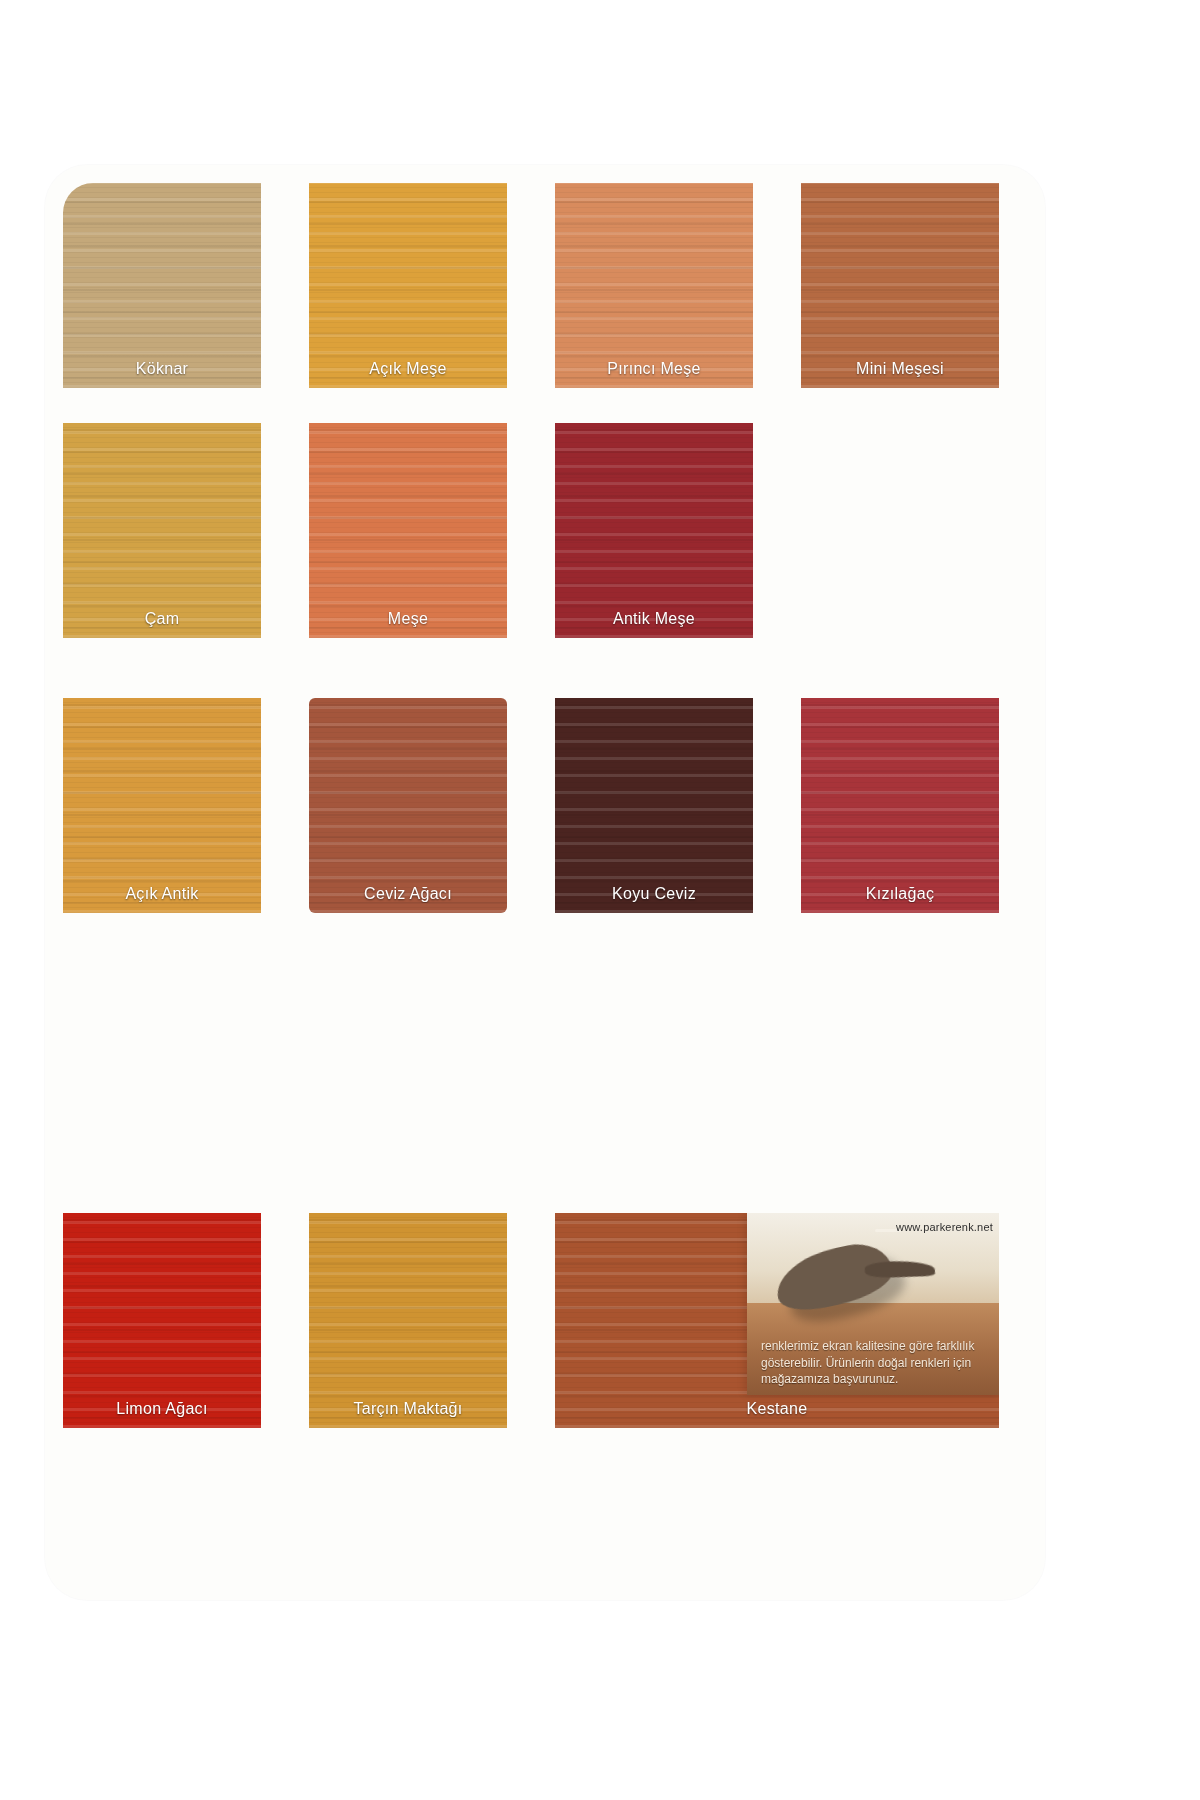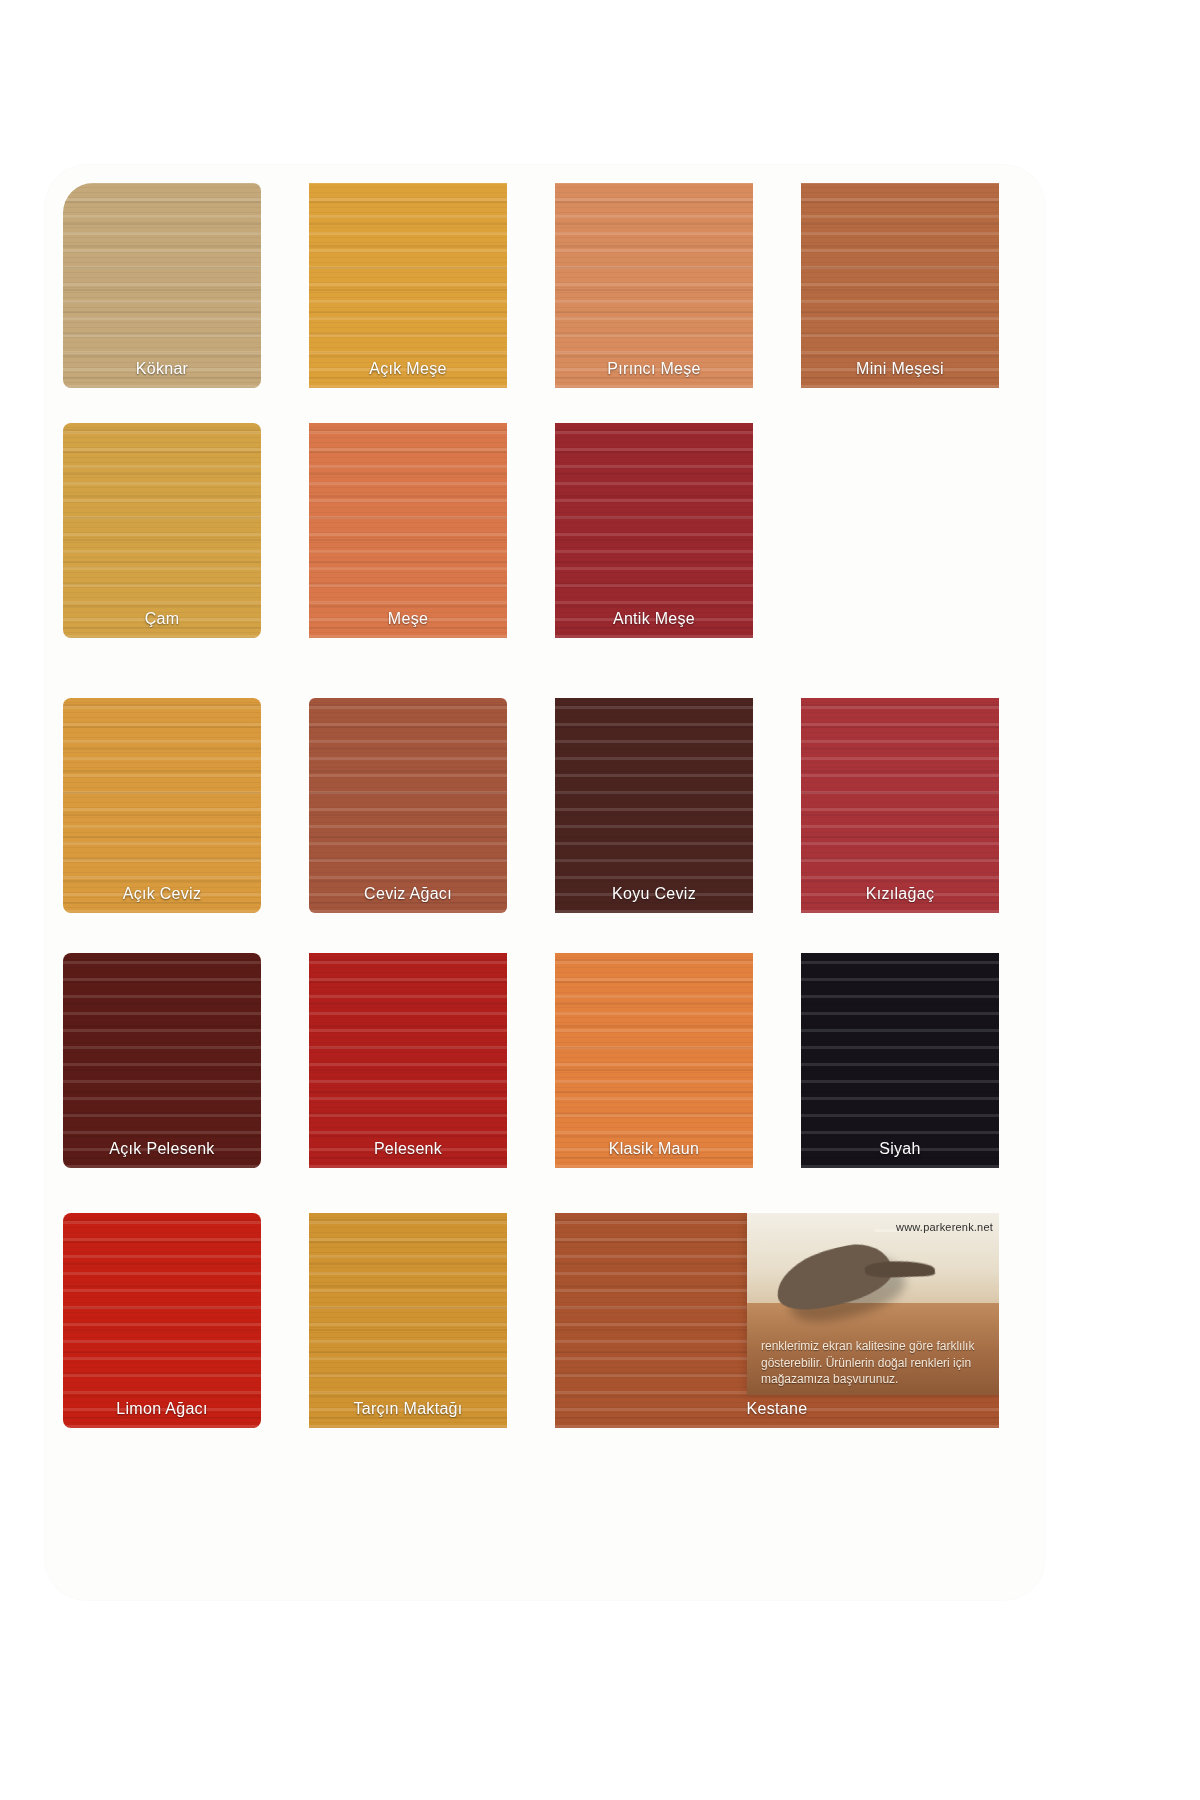--- a/index.html
+++ b/index.html
@@ -58,21 +58,21 @@
   .swatch {
     position: relative;
     width: 198px;
     height: 100%;
     margin-right: 48px;
     overflow: hidden;
     box-sizing: border-box;
   }
   .swatch:last-child { margin-right: 0; }
 
-  .swatch-0 { margin-left: 18px; border-radius: 8px; }
+  .swatch-0 { margin-left: 18px; }
 
   
   .grain {
     position: absolute;
     inset: 0;
     background-image:
       repeating-linear-gradient(
         0deg,
         rgba(255,255,255,0.10) 0px,
         rgba(255,255,255,0.10) 2px,
@@ -256,61 +256,39 @@
           <div class="grain"></div>
           <div class="grain-b"></div>
           <div class="swatch-label">Antik Meşe</div>
         </div>
       </div>
 
       <div class="row row-2">
         <div class="swatch swatch-0" id="s20" style="background-color: rgb(216, 154, 60);">
           <div class="grain"></div>
           <div class="grain-b"></div>
-          <div class="swatch-label">Açık Ceviz</div>
+          <div class="swatch-label">Açık Antik</div>
         </div>
         <div class="swatch" id="s21" style="background-color: rgb(164, 86, 60); border-radius: 6px;">
           <div class="grain"></div>
           <div class="grain-b"></div>
           <div class="swatch-label">Ceviz Ağacı</div>
         </div>
         <div class="swatch" id="s22" style="background-color: rgb(75, 36, 32);">
           <div class="grain"></div>
           <div class="grain-b"></div>
           <div class="swatch-label">Koyu Ceviz</div>
         </div>
         <div class="swatch" id="s23" style="background-color: rgb(168, 52, 58);">
           <div class="grain"></div>
           <div class="grain-b"></div>
           <div class="swatch-label">Kızılağaç</div>
         </div>
       </div>
 
-      <div class="row row-3">
-        <div class="swatch swatch-0" id="s30" style="background-color: rgb(91, 27, 22);">
-          <div class="grain"></div>
-          <div class="grain-b"></div>
-          <div class="swatch-label">Açık Pelesenk</div>
-        </div>
-        <div class="swatch" id="s31" style="background-color: rgb(176, 31, 28);">
-          <div class="grain"></div>
-          <div class="grain-b"></div>
-          <div class="swatch-label">Pelesenk</div>
-        </div>
-        <div class="swatch" id="s32" style="background-color: rgb(226, 128, 62);">
-          <div class="grain"></div>
-          <div class="grain-b"></div>
-          <div class="swatch-label">Klasik Maun</div>
-        </div>
-        <div class="swatch" id="s33" style="background-color: rgb(21, 18, 26);">
-          <div class="grain"></div>
-          <div class="grain-b"></div>
-          <div class="swatch-label">Siyah</div>
-        </div>
-      </div>
 
       <div class="row row-4">
         <div class="swatch swatch-0" id="s40" style="background-color: rgb(196, 31, 18);">
           <div class="grain"></div>
           <div class="grain-b"></div>
           <div class="swatch-label">Limon Ağacı</div>
         </div>
         <div class="swatch" id="s41" style="background-color: rgb(207, 147, 49);">
           <div class="grain"></div>
           <div class="grain-b"></div>

